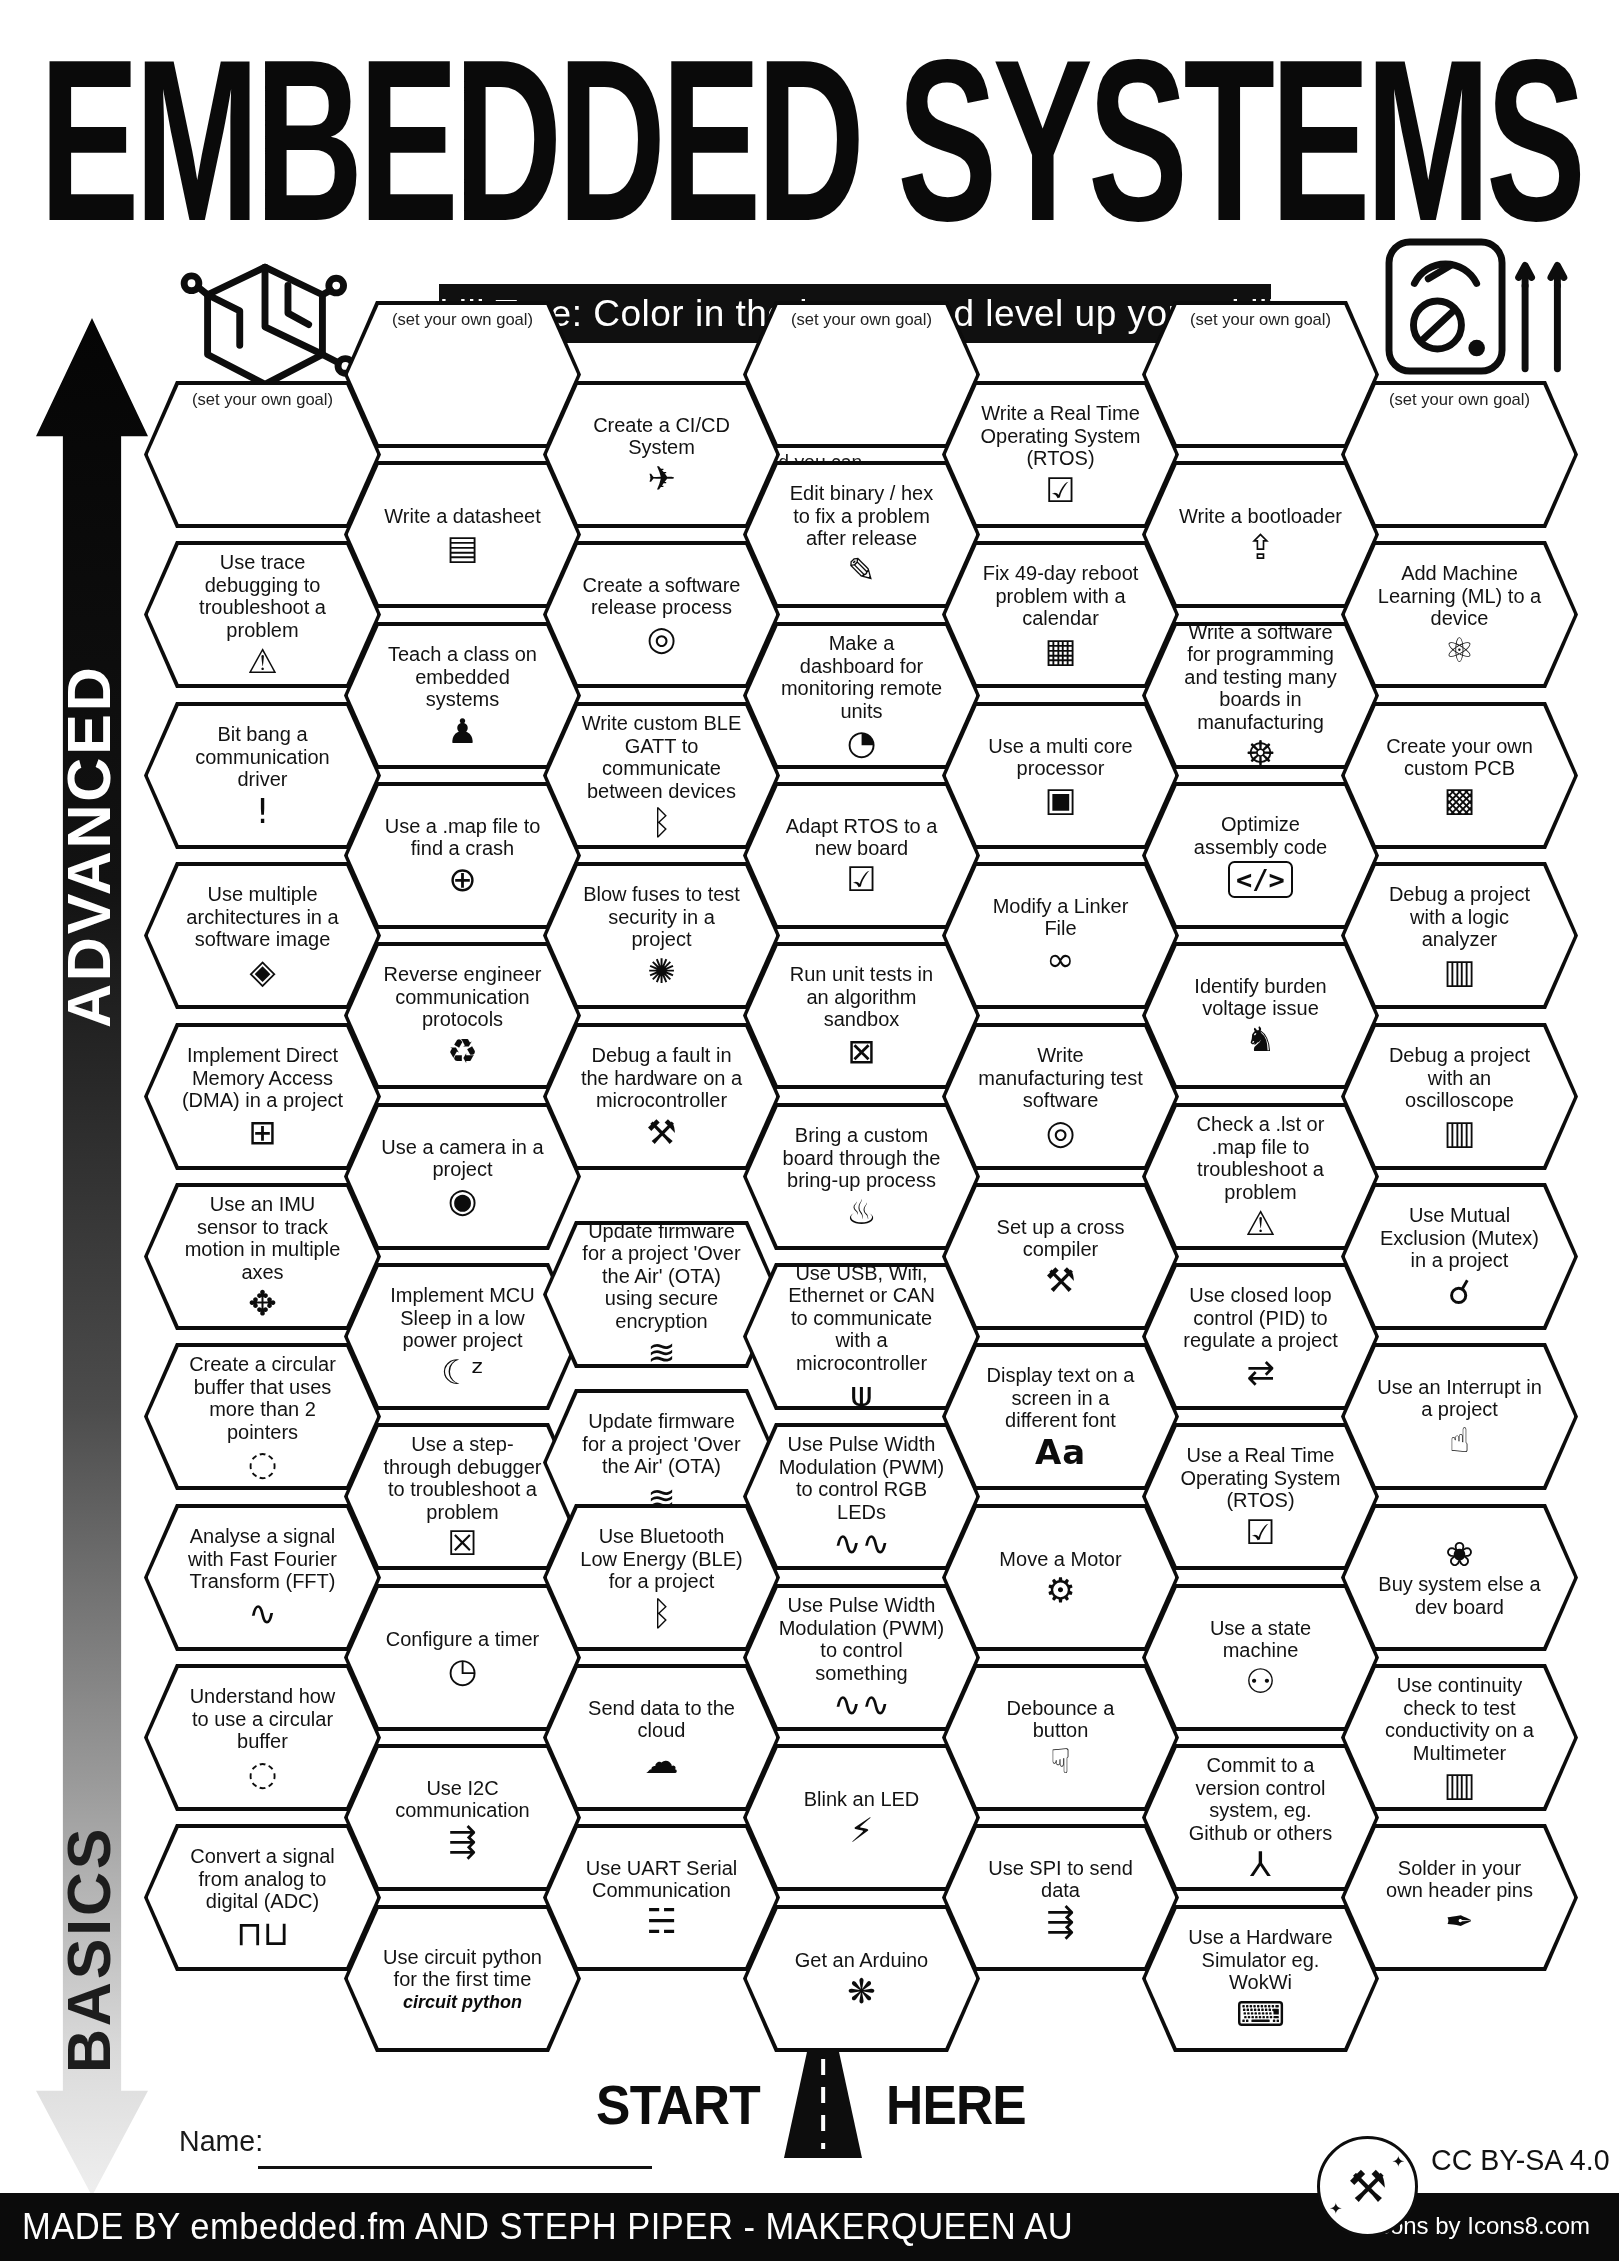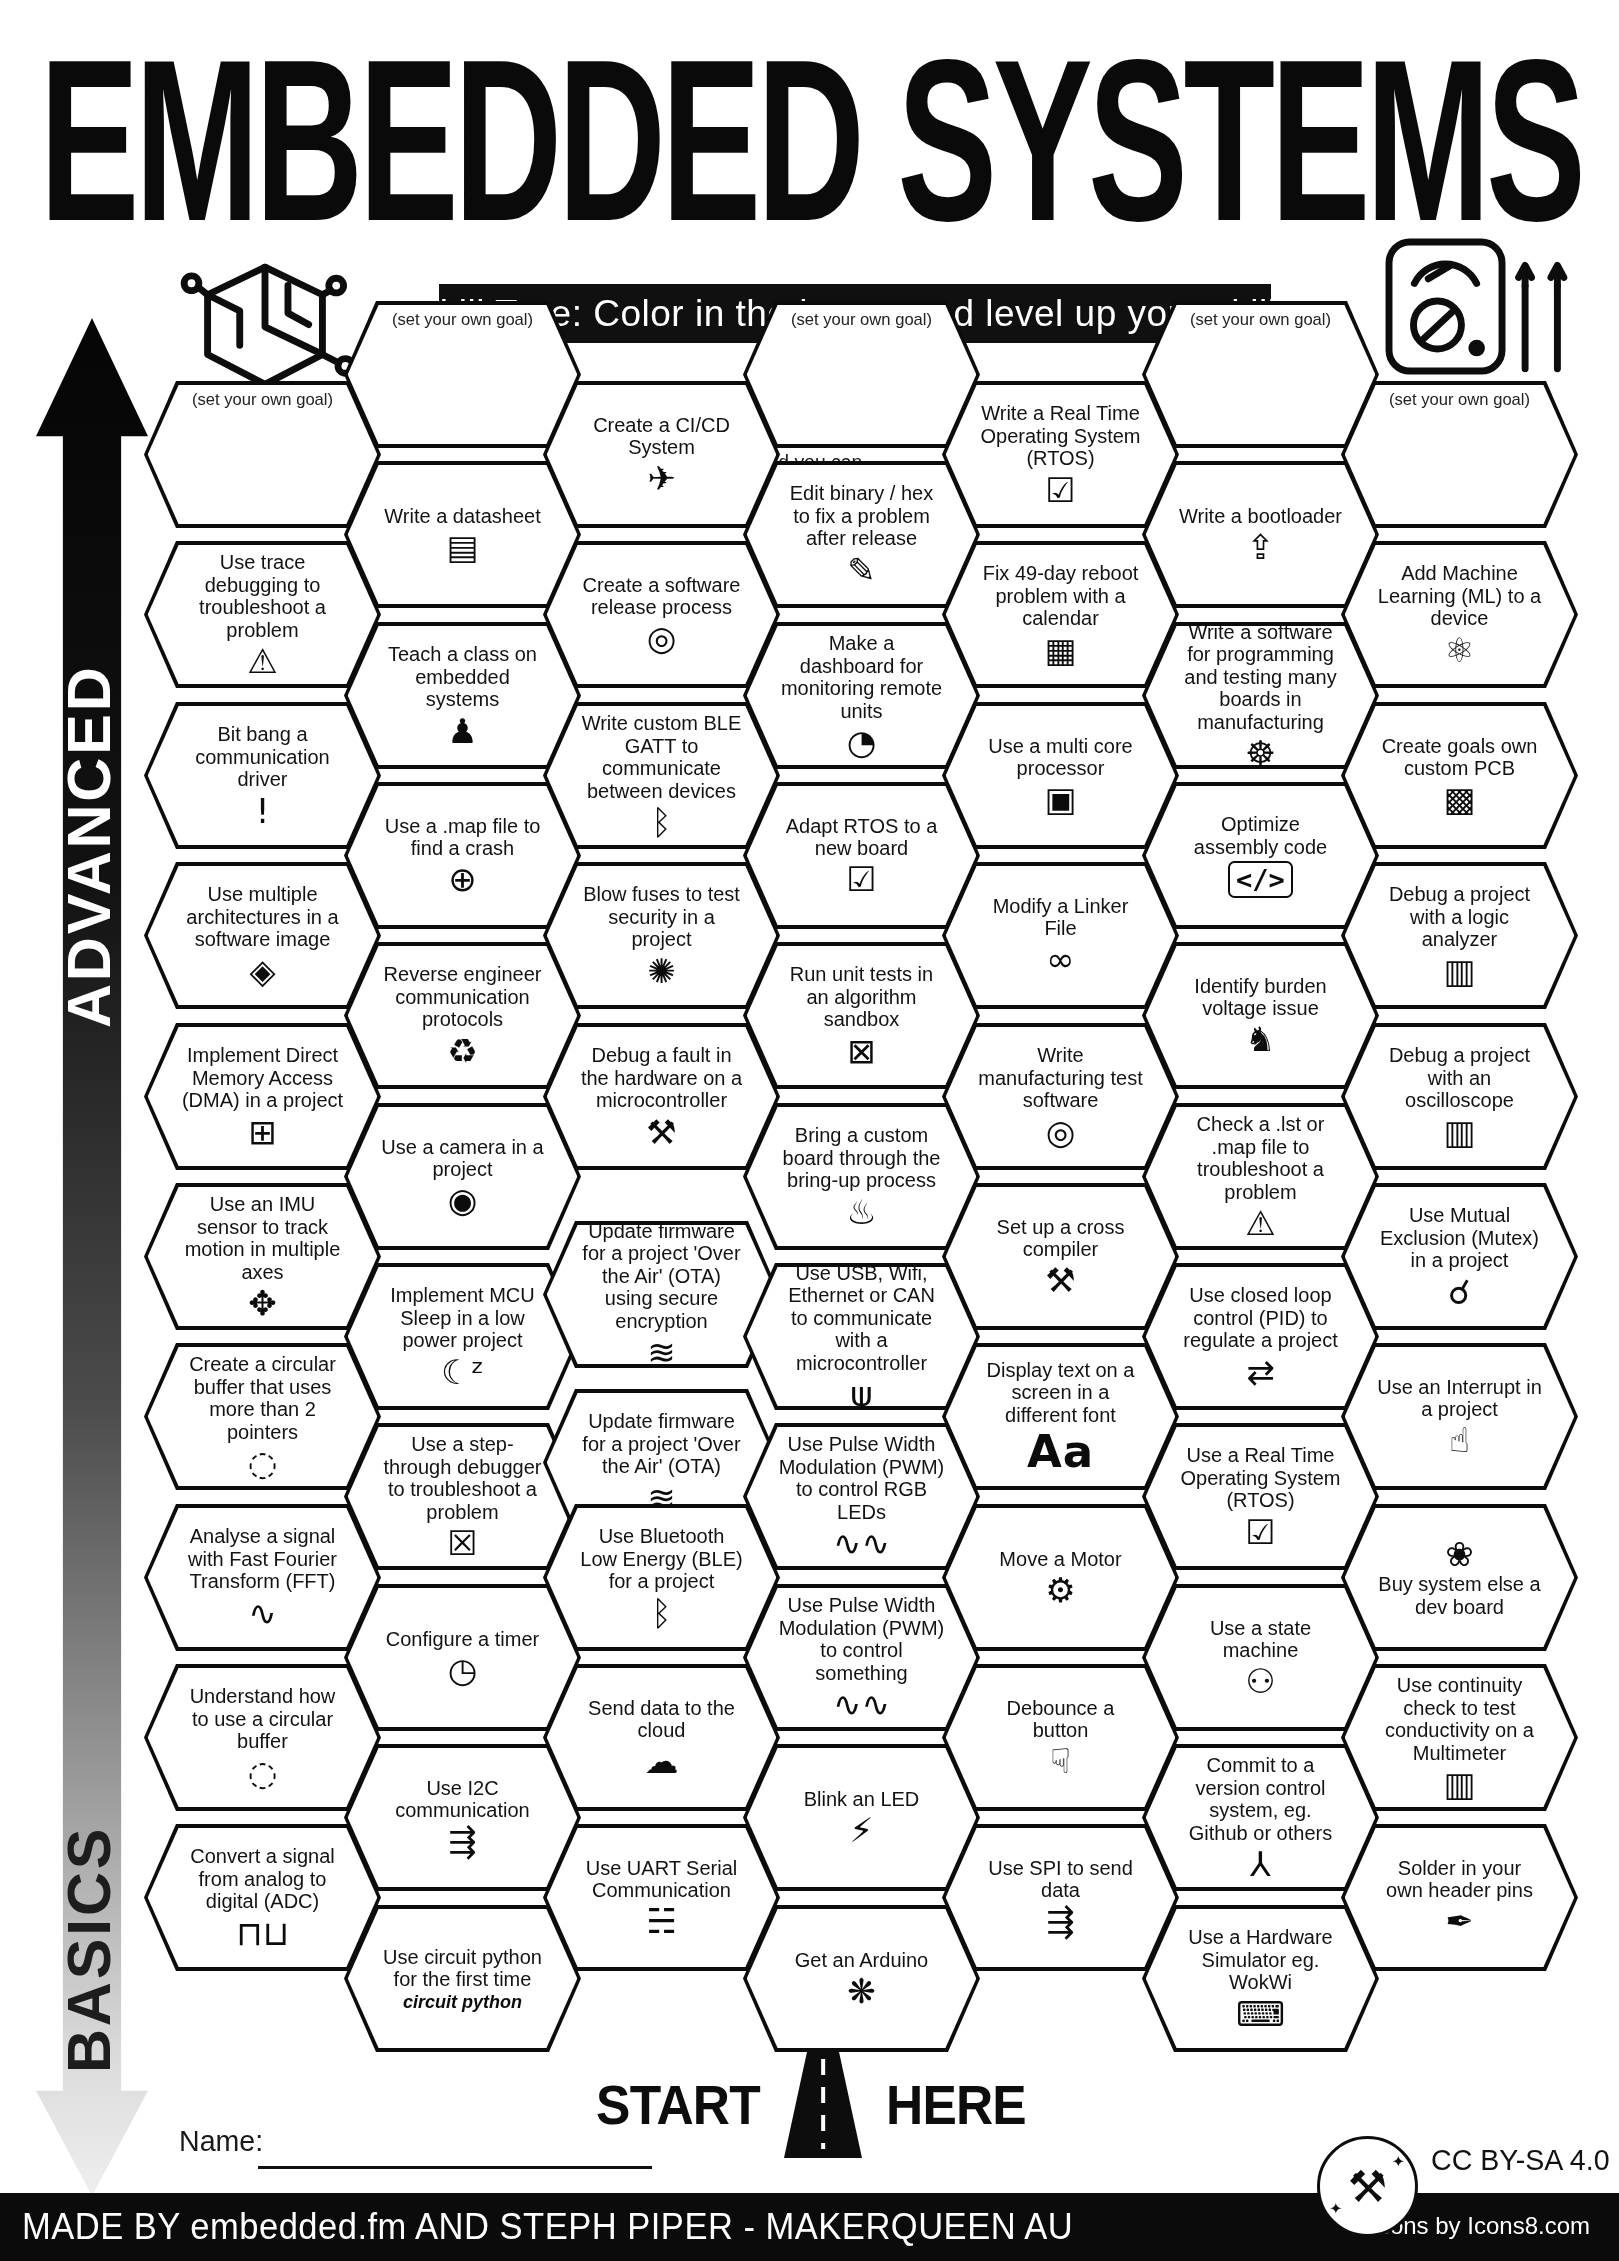--- a/index.html
+++ b/index.html
@@ -34,21 +34,21 @@
   #hexes{position:absolute;inset:0;}
   .hexshape{clip-path:polygon(0% 50%,13.5% 0%,86.5% 0%,100% 50%,86.5% 100%,13.5% 100%);}
   .hex{position:absolute;width:237px;height:147px;background:#0c0c0c;}
   .hex-in{position:absolute;inset:3.7px;background:#ffffff;display:flex;flex-direction:column;
           align-items:center;justify-content:center;gap:2.8px;padding:4.6px 32px;box-sizing:border-box;}
   .hex-in.icon-top{flex-direction:column-reverse;}
   .hx-label{font-size:20px;line-height:1.13;text-align:center;color:#131313;}
   .hx-icon{font-size:34px;line-height:1;color:#0c0c0c;font-family:"DejaVu Sans",sans-serif;}
   .hx-icon.logo{font-family:Liberation Sans, sans-serif;font-style:italic;font-weight:bold;font-size:18px;}
   .hx-icon.code{font-family:"DejaVu Sans Mono",monospace;font-weight:bold;font-size:27px;border:2.8px solid #0c0c0c;border-radius:6.5px;padding:2.8px 6.5px;}
-  .hx-icon.font-aa{font-weight:bold;font-size:45px;letter-spacing:0.9px;}
+  .hx-icon.font-aa{font-weight:bold;font-size:34px;letter-spacing:0.9px;}
   .goal .hx-label{position:absolute;top:6.5px;left:0;width:100%;font-size:16.6px;color:#222;}
 
   
   .start-row{position:absolute;left:0;top:2050px;width:1620px;display:flex;align-items:center;justify-content:center;gap:17.5px;}
   .start-word{font-size:56px;font-weight:bold;letter-spacing:-0.9px;transform:scaleX(.92);color:#0d0d0d;}
   .road{width:78px;height:108px;background:#0d0d0d;clip-path:polygon(30% 0,70% 0,100% 100%,0% 100%);position:relative;}
   .road i{position:absolute;left:50%;top:8%;width:3.7px;height:84%;transform:translateX(-50%);
           background:repeating-linear-gradient(#fff 0 15.7px,transparent 15.7px 28px);}
 
   
@@ -500,21 +500,21 @@
         </div>
       </div>
       <div class="hex hexshape" style="left: 1341px; top: 541px;">
         <div class="hex-in hexshape">
           <div class="hx-label">Add Machine Learning (ML) to a device</div>
           <div class="hx-icon">⚛</div>
         </div>
       </div>
       <div class="hex hexshape" style="left: 1341px; top: 702px;">
         <div class="hex-in hexshape">
-          <div class="hx-label">Create goals own custom PCB</div>
+          <div class="hx-label">Create your own custom PCB</div>
           <div class="hx-icon">▩</div>
         </div>
       </div>
       <div class="hex hexshape" style="left: 1341px; top: 862px;">
         <div class="hex-in hexshape">
           <div class="hx-label">Debug a project with a logic analyzer</div>
           <div class="hx-icon">▥</div>
         </div>
       </div>
       <div class="hex hexshape" style="left: 1341px; top: 1023px;">

